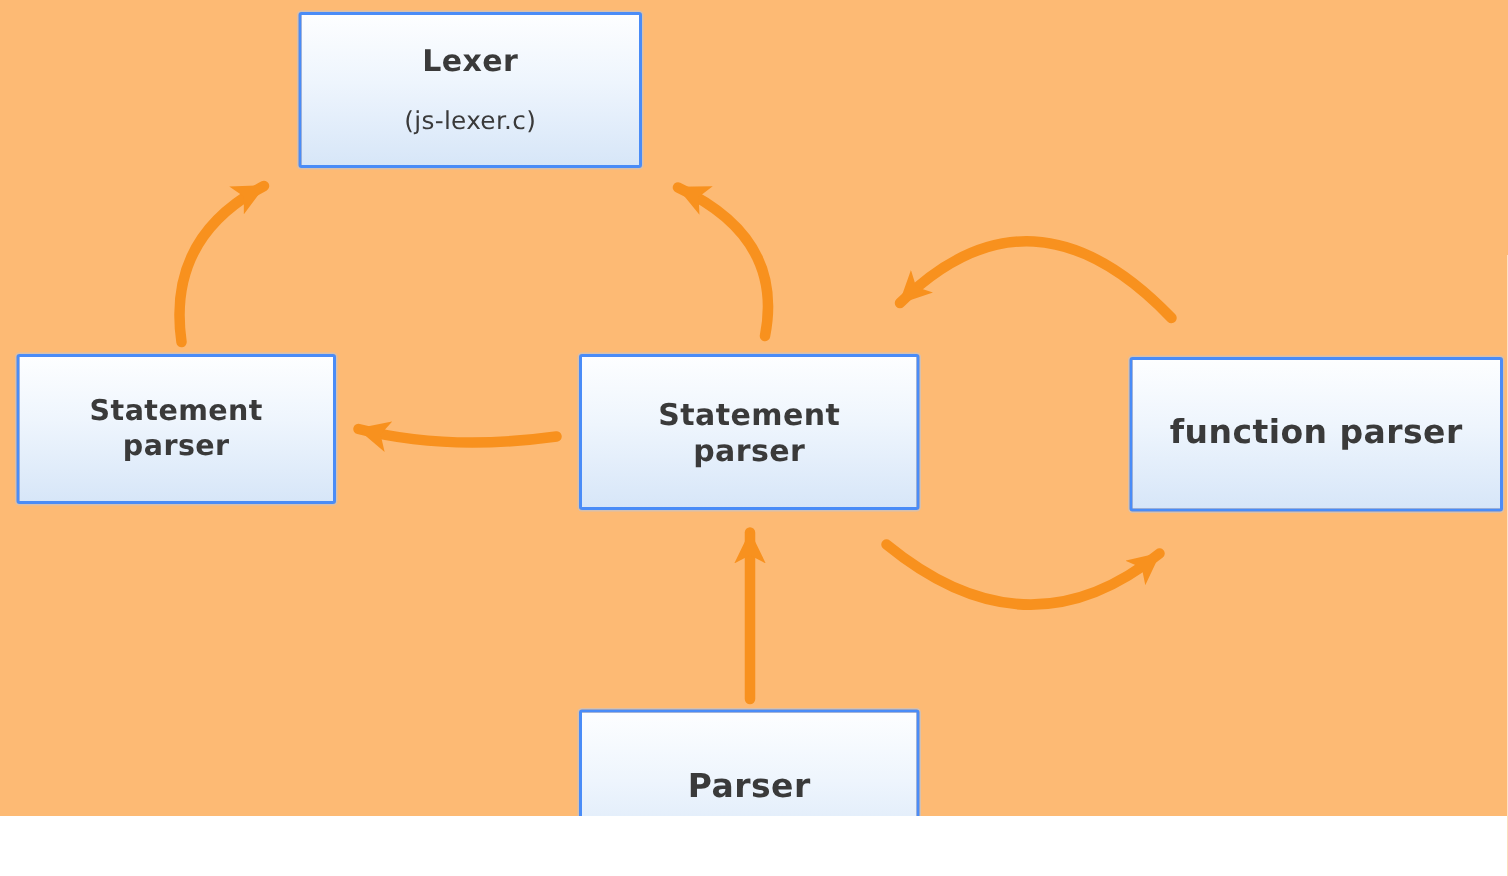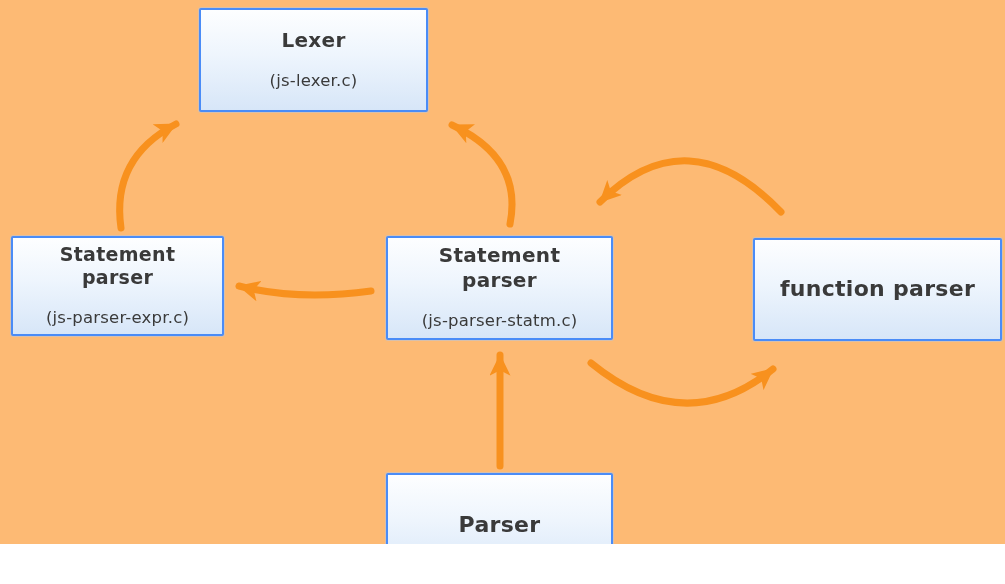--- a/index.html
+++ b/index.html
@@ -85,27 +85,25 @@
   </svg>
 
   <div class="node" style="left:199px; top:8px; width:229px; height:104px">
     <div class="title">Lexer</div>
     <div class="subtitle">(js-lexer.c)</div>
   </div>
 
   <div class="node" style="left:11px; top:236px; width:213px; height:100px">
     <div class="title" style="font-size:19px">Statement
 parser</div>
-    <div class="subtitle">(js-parser-expr.c)</div>
   </div>
 
   <div class="node" style="left:386px; top:236px; width:227px; height:104px">
     <div class="title" style="font-size:20px">Statement
 parser</div>
-    <div class="subtitle">(js-parser-statm.c)</div>
   </div>
 
   <div class="node" style="left:753px; top:238px; width:249px; height:103px">
     <div class="title" style="font-size:22px">function parser</div>
   </div>
 
   <div class="node" style="left:386px; top:473px; width:227px; height:105px">
     <div class="title" style="font-size:22px">Parser</div>
   </div>
 

